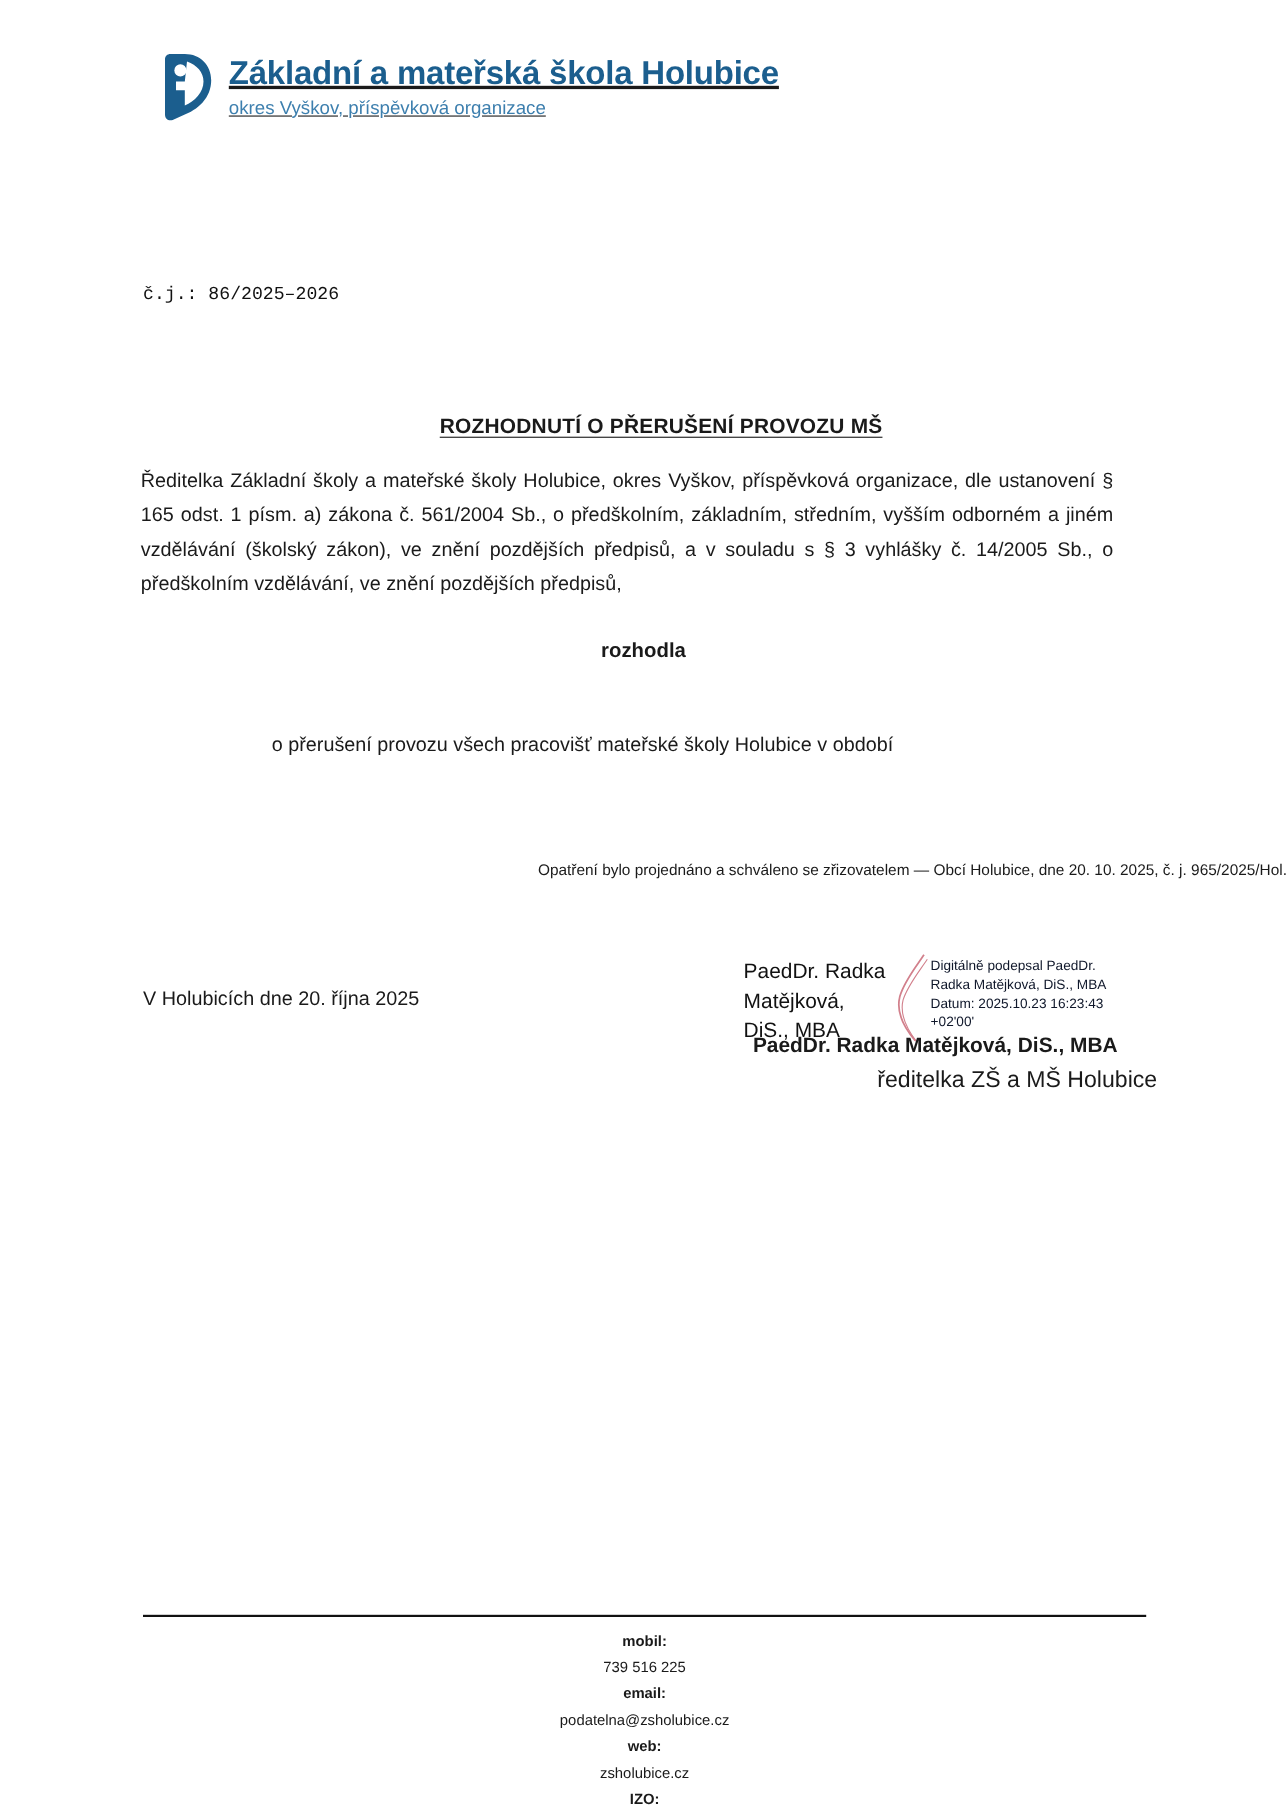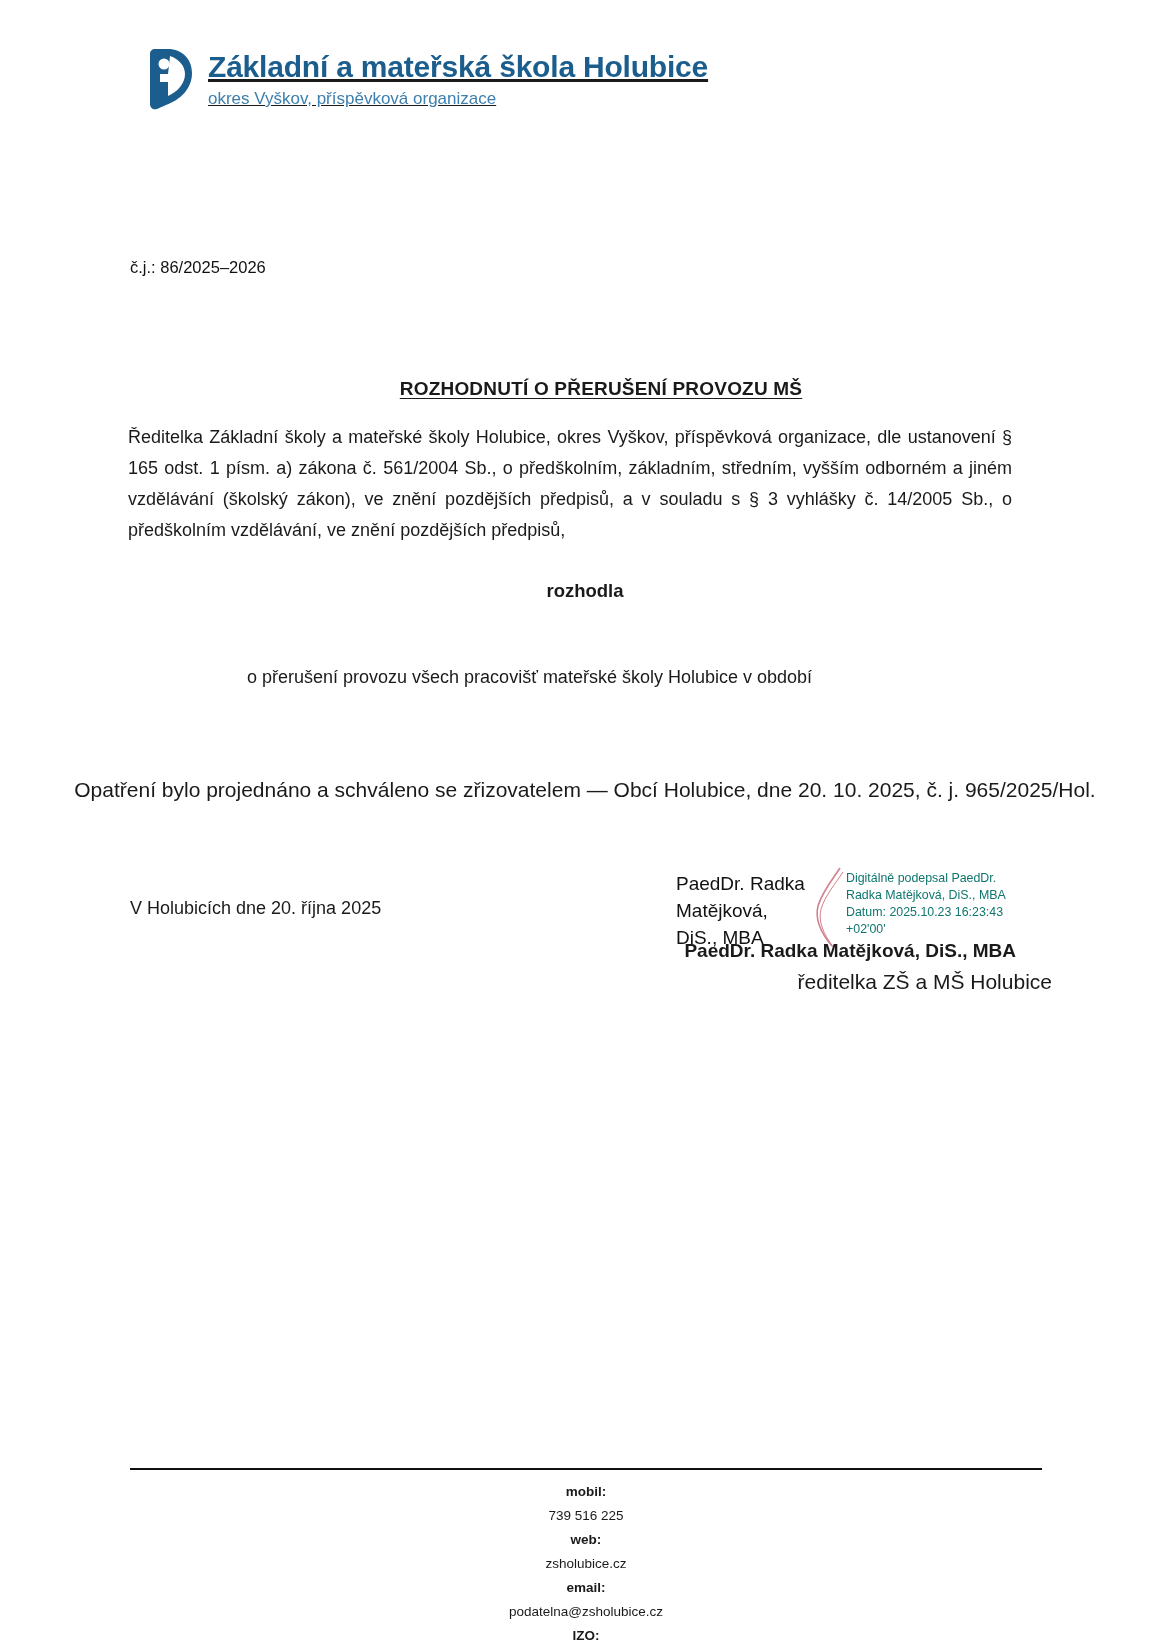--- a/index.html
+++ b/index.html
@@ -65,20 +65,21 @@
     white-space: nowrap;
   }
 
   
   .ref-no {
     position: absolute;
     top: 258px;
     left: 130px;
     font-size: 16.5px;
     color: #111;
+    font-family: Liberation Mono, monospace;
   }
 
   .doc-title {
     position: absolute;
     top: 378px;
     left: 16px;
     width: 1170px;
     text-align: center;
     font-size: 19px;
     font-weight: 700;
@@ -116,22 +117,22 @@
     text-align: center;
     font-size: 18px;
     line-height: 31px;
   }
 
   .approval {
     position: absolute;
     top: 776px;
     left: 0;
     width: 1170px;
-    text-align: center;
-    font-size: 21px;
+    text-align: right;
+    font-size: 14px;
     line-height: 28px;
   }
 
   
   .place-date {
     position: absolute;
     top: 898px;
     left: 130px;
     font-size: 18px;
   }
@@ -161,21 +162,21 @@
     width: 34px;
     height: 86px;
   }
   .sig-meta {
     position: absolute;
     left: 170px;
     top: 4px;
     width: 170px;
     font-size: 12.4px;
     line-height: 17px;
-    color: #0f766e;
+    color: #0f172a;
   }
   .sig-fullname {
     position: absolute;
     top: 940px;
     left: 676px;
     width: 340px;
     text-align: right;
     font-size: 19px;
     font-weight: 700;
     white-space: nowrap;
@@ -276,28 +277,28 @@
   </div>
   <div class="sig-fullname">PaedDr. Radka Matějková, DiS., MBA</div>
   <div class="sig-role">ředitelka ZŠ a MŠ Holubice</div>
 
   <div class="footer-rule"></div>
   <div class="footer-table">
     <div class="footer-col">
       <div class="lbl">mobil:</div>
       <div class="val">739 516 225</div>
     </div>
+    <div class="footer-col wide">
+      <div class="lbl">email:</div>
+      <div class="val">podatelna@zsholubice.cz</div>
+    </div>
     <div class="footer-col">
       <div class="lbl">web:</div>
       <div class="val">zsholubice.cz</div>
     </div>
-    <div class="footer-col wide">
-      <div class="lbl">email:</div>
-      <div class="val">podatelna@zsholubice.cz</div>
-    </div>
     <div class="footer-col">
       <div class="lbl">IZO:</div>
       <div class="val">600125769</div>
     </div>
     <div class="footer-col">
       <div class="lbl">IČO:</div>
       <div class="val">71005013</div>
     </div>
   </div>
 

